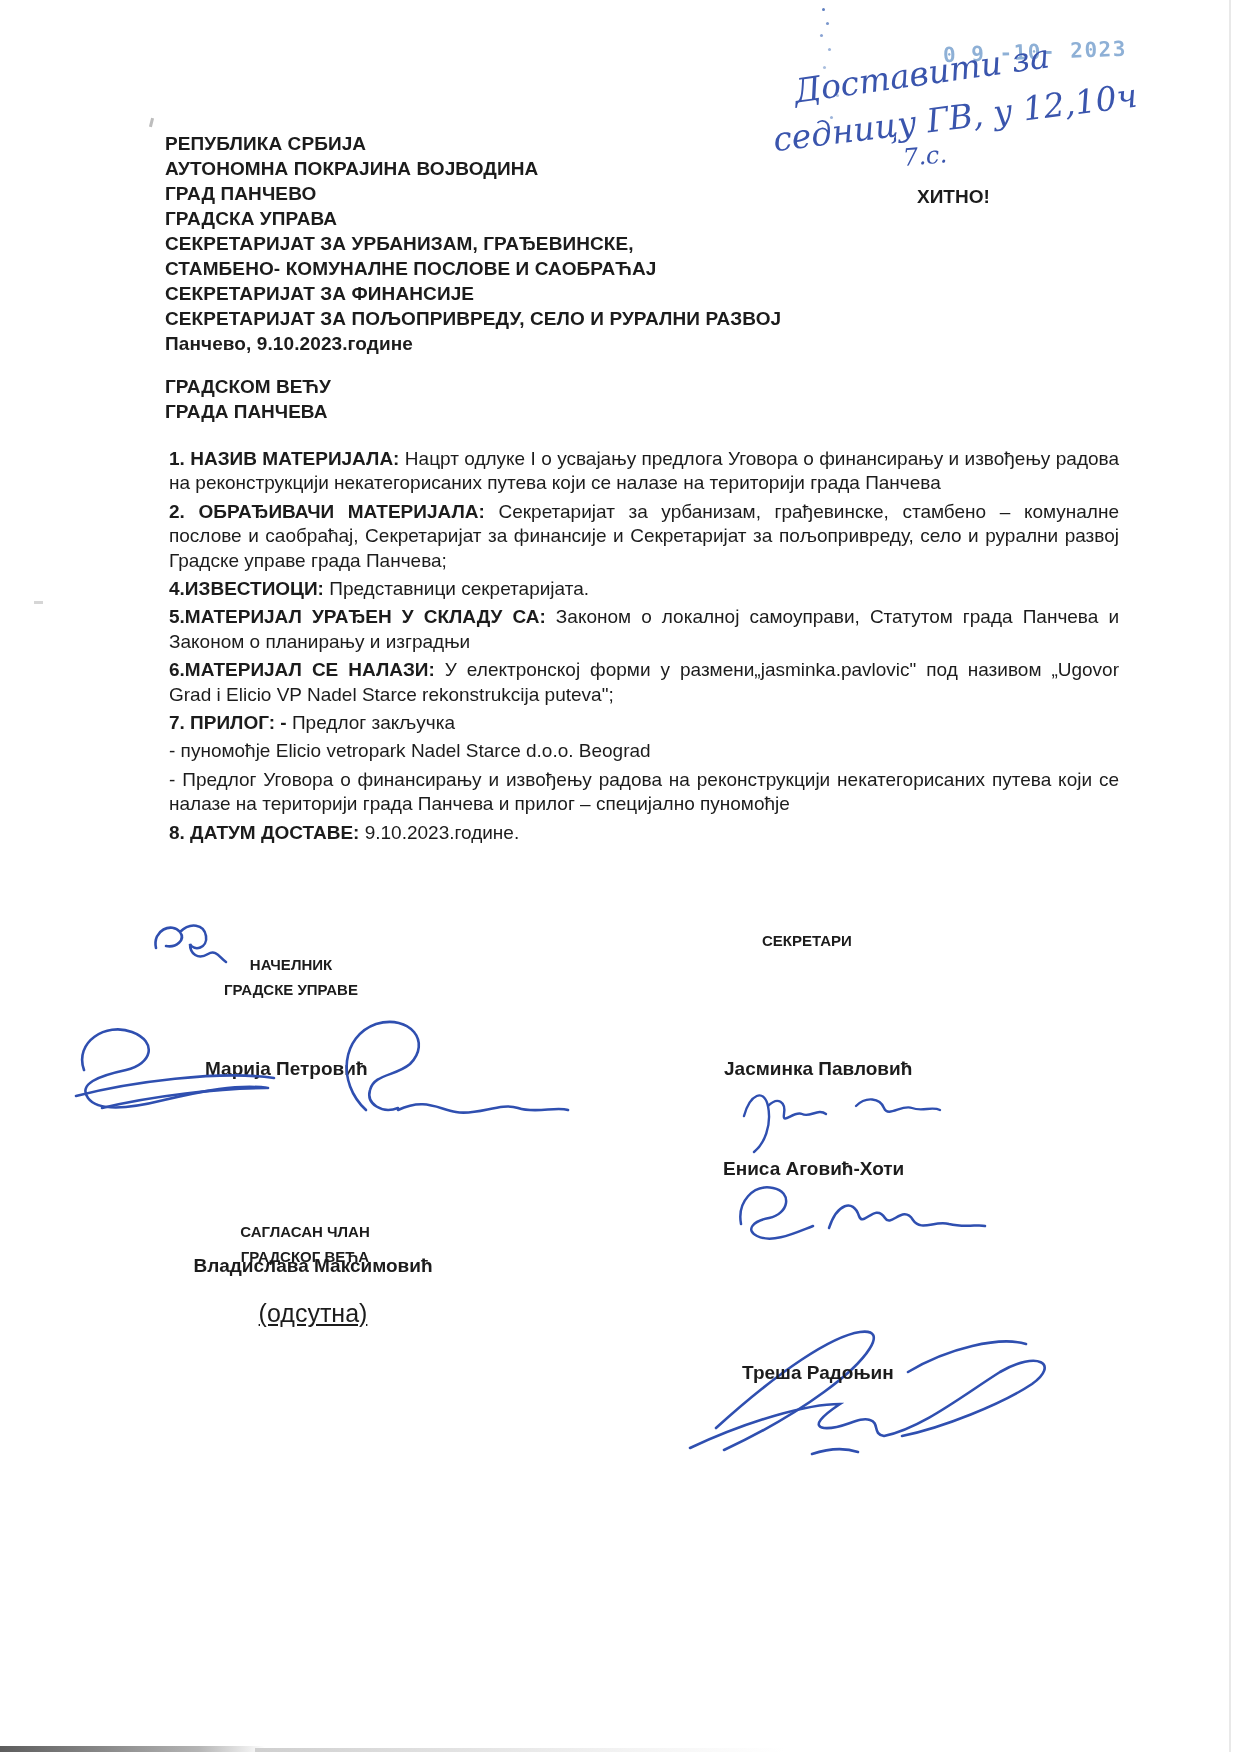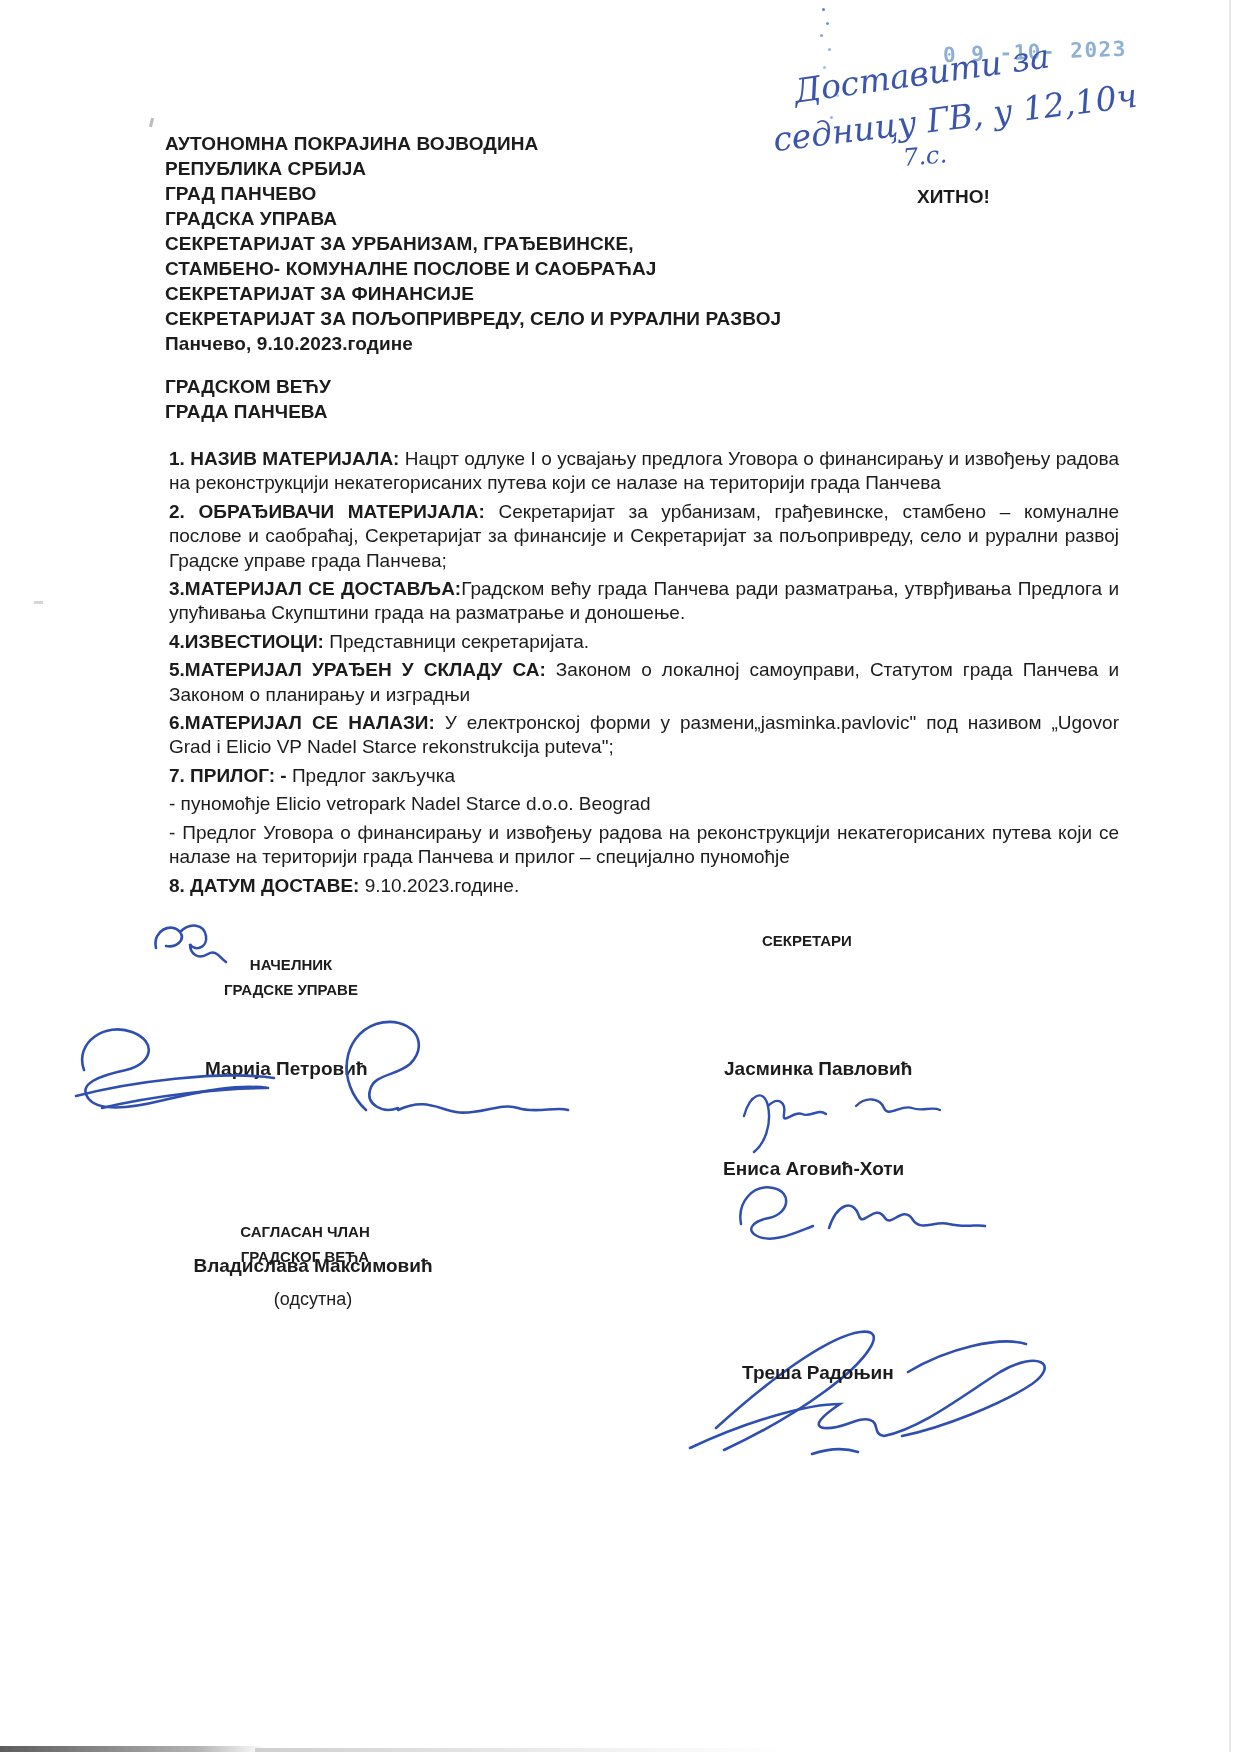--- a/index.html
+++ b/index.html
@@ -61,42 +61,41 @@
   <div class="abs tick1"></div>
   <div class="abs tick2"></div>
   <div class="abs speck" style="left:822px;top:8px;background:#5f7fc0;box-shadow:4px 14px 0 #7b97cc, -2px 26px 0 #8aa4d4, 6px 40px 0 #9db4da, 1px 58px 0 #a9bede, 14px 86px 0 #b4c6e2, 8px 108px 0 #9db4da;"></div>
 
   <div class="abs stamp" style="color:#7ba3cf;">0 9 -10- 2023</div>
   <div class="abs hand hand1" style="color:#3a55ad;">Доставити за</div>
   <div class="abs hand hand2" style="color:#3a55ad;">седницу ГВ, у 12,10ч</div>
   <div class="abs hand hand3" style="color:#3a55ad;">7.с.</div>
 
   <div class="abs header">
+    <div>РЕПУБЛИКА СРБИЈА</div>
     <div>АУТОНОМНА ПОКРАЈИНА ВОЈВОДИНА</div>
-    <div>РЕПУБЛИКА СРБИЈА</div>
     <div>ГРАД ПАНЧЕВО</div>
     <div>ГРАДСКА УПРАВА</div>
     <div>СЕКРЕТАРИЈАТ ЗА  УРБАНИЗАМ, ГРАЂЕВИНСКЕ,</div>
     <div>СТАМБЕНО- КОМУНАЛНЕ ПОСЛОВЕ И САОБРАЋАЈ</div>
     <div>СЕКРЕТАРИЈАТ ЗА ФИНАНСИЈЕ</div>
     <div>СЕКРЕТАРИЈАТ ЗА ПОЉОПРИВРЕДУ, СЕЛО И РУРАЛНИ РАЗВОЈ</div>
     <div>Панчево, 9.10.2023.године</div>
   </div>
 
   <div class="abs urgent">ХИТНО!</div>
 
   <div class="abs addressee">
     <div>ГРАДСКОМ ВЕЋУ</div>
     <div>ГРАДА ПАНЧЕВА</div>
   </div>
 
   <div class="abs bodytext">
     <p><b>1. НАЗИВ МАТЕРИЈАЛА:</b><span> Нацрт одлуке I о  усвајању предлога Уговора о финансирању и извођењу радова на реконструкцији некатегорисаних путева који се налазе на територији града Панчева</span></p>
     <p><b>2. ОБРАЂИВАЧИ МАТЕРИЈАЛА:</b><span> Секретаријат за  урбанизам, грађевинске, стамбено – комуналне послове и саобраћај, Секретаријат за финансије и Секретаријат за пољопривреду, село и рурални развој  Градске управе града Панчева;</span></p>
-    <p><b>3.МАТЕРИЈАЛ СЕ ДОСТАВЉА:</b><span>Градском већу града Панчева ради разматрања, утврђивања Предлога и упућивања Скупштини града на разматрање и доношење.</span></p>
     <p><b>4.ИЗВЕСТИОЦИ:</b><span> Представници секретаријата.</span></p>
     <p><b>5.МАТЕРИЈАЛ УРАЂЕН У СКЛАДУ СА:</b><span> Законом о локалној самоуправи, Статутом града Панчева  и Законом о планирању и изградњи</span></p>
     <p><b>6.МАТЕРИЈАЛ СЕ НАЛАЗИ:</b><span> У електронској форми у размени„jasminka.pavlovic" под називом „Ugovor  Grad i Elicio VP Nadel Starce rekonstrukcija puteva";</span></p>
     <p><b>7. ПРИЛОГ: -</b><span> Предлог закључка</span></p>
     <p><b></b><span>-  пуномоћје Elicio vetropark Nadel Starce d.o.o. Beograd</span></p>
     <p><b></b><span>-  Предлог Уговора о финансирању и извођењу радова на реконструкцији некатегорисаних путева који се налазе на територији града Панчева и прилог  – специјално пуномоћје</span></p>
     <p><b>8. ДАТУМ ДОСТАВЕ:</b><span> 9.10.2023.године.</span></p>
   </div>
 
   <div class="abs" style="left:150px;top:918px;">
@@ -146,21 +145,21 @@
     <svg width="255" height="70" viewBox="0 0 255 70">
       <g fill="none" stroke="#2f4fb0" stroke-width="2.5" stroke-linecap="round">
         <path d="M8,46 C4,24 20,6 40,10 C60,14 56,36 36,40 C20,43 12,52 24,58 C40,66 64,54 80,48"></path>
         <path d="M96,50 C104,26 120,20 126,38 C130,50 142,24 152,40 C158,50 170,26 180,42 C188,54 202,42 216,46 C232,50 246,46 252,48"></path>
       </g>
     </svg>
   </div>
 
   <div class="abs" style="left:188px;top:1255px;width:250px;text-align:center;">
     <div class="signame">Владислава Максимовић</div>
-    <div class="plain" style="font-size:18px;margin-top:12px;">(одсутна)</div>
+    <div class="plain" style="font-size:25px;margin-top:22px;text-decoration:underline;">(одсутна)</div>
   </div>
 
   <div class="abs" style="left:660px;top:1308px;">
     <svg width="420" height="165" viewBox="0 0 420 165">
       <g fill="none" stroke="#2f4fb0" stroke-width="2.6" stroke-linecap="round">
         <path d="M56,120 C120,62 172,28 200,24 C230,20 208,52 164,84 C134,106 94,128 64,142"></path>
         <path d="M30,140 C90,112 148,96 180,96 C162,108 152,118 164,120 C182,122 198,108 210,112 C220,115 212,126 224,128 C262,120 302,88 340,64 C378,42 400,56 372,76 C342,96 282,120 242,128"></path>
         <path d="M152,146 C170,140 186,140 198,144"></path>
         <path d="M248,64 C288,40 340,28 366,36"></path>
       </g>

